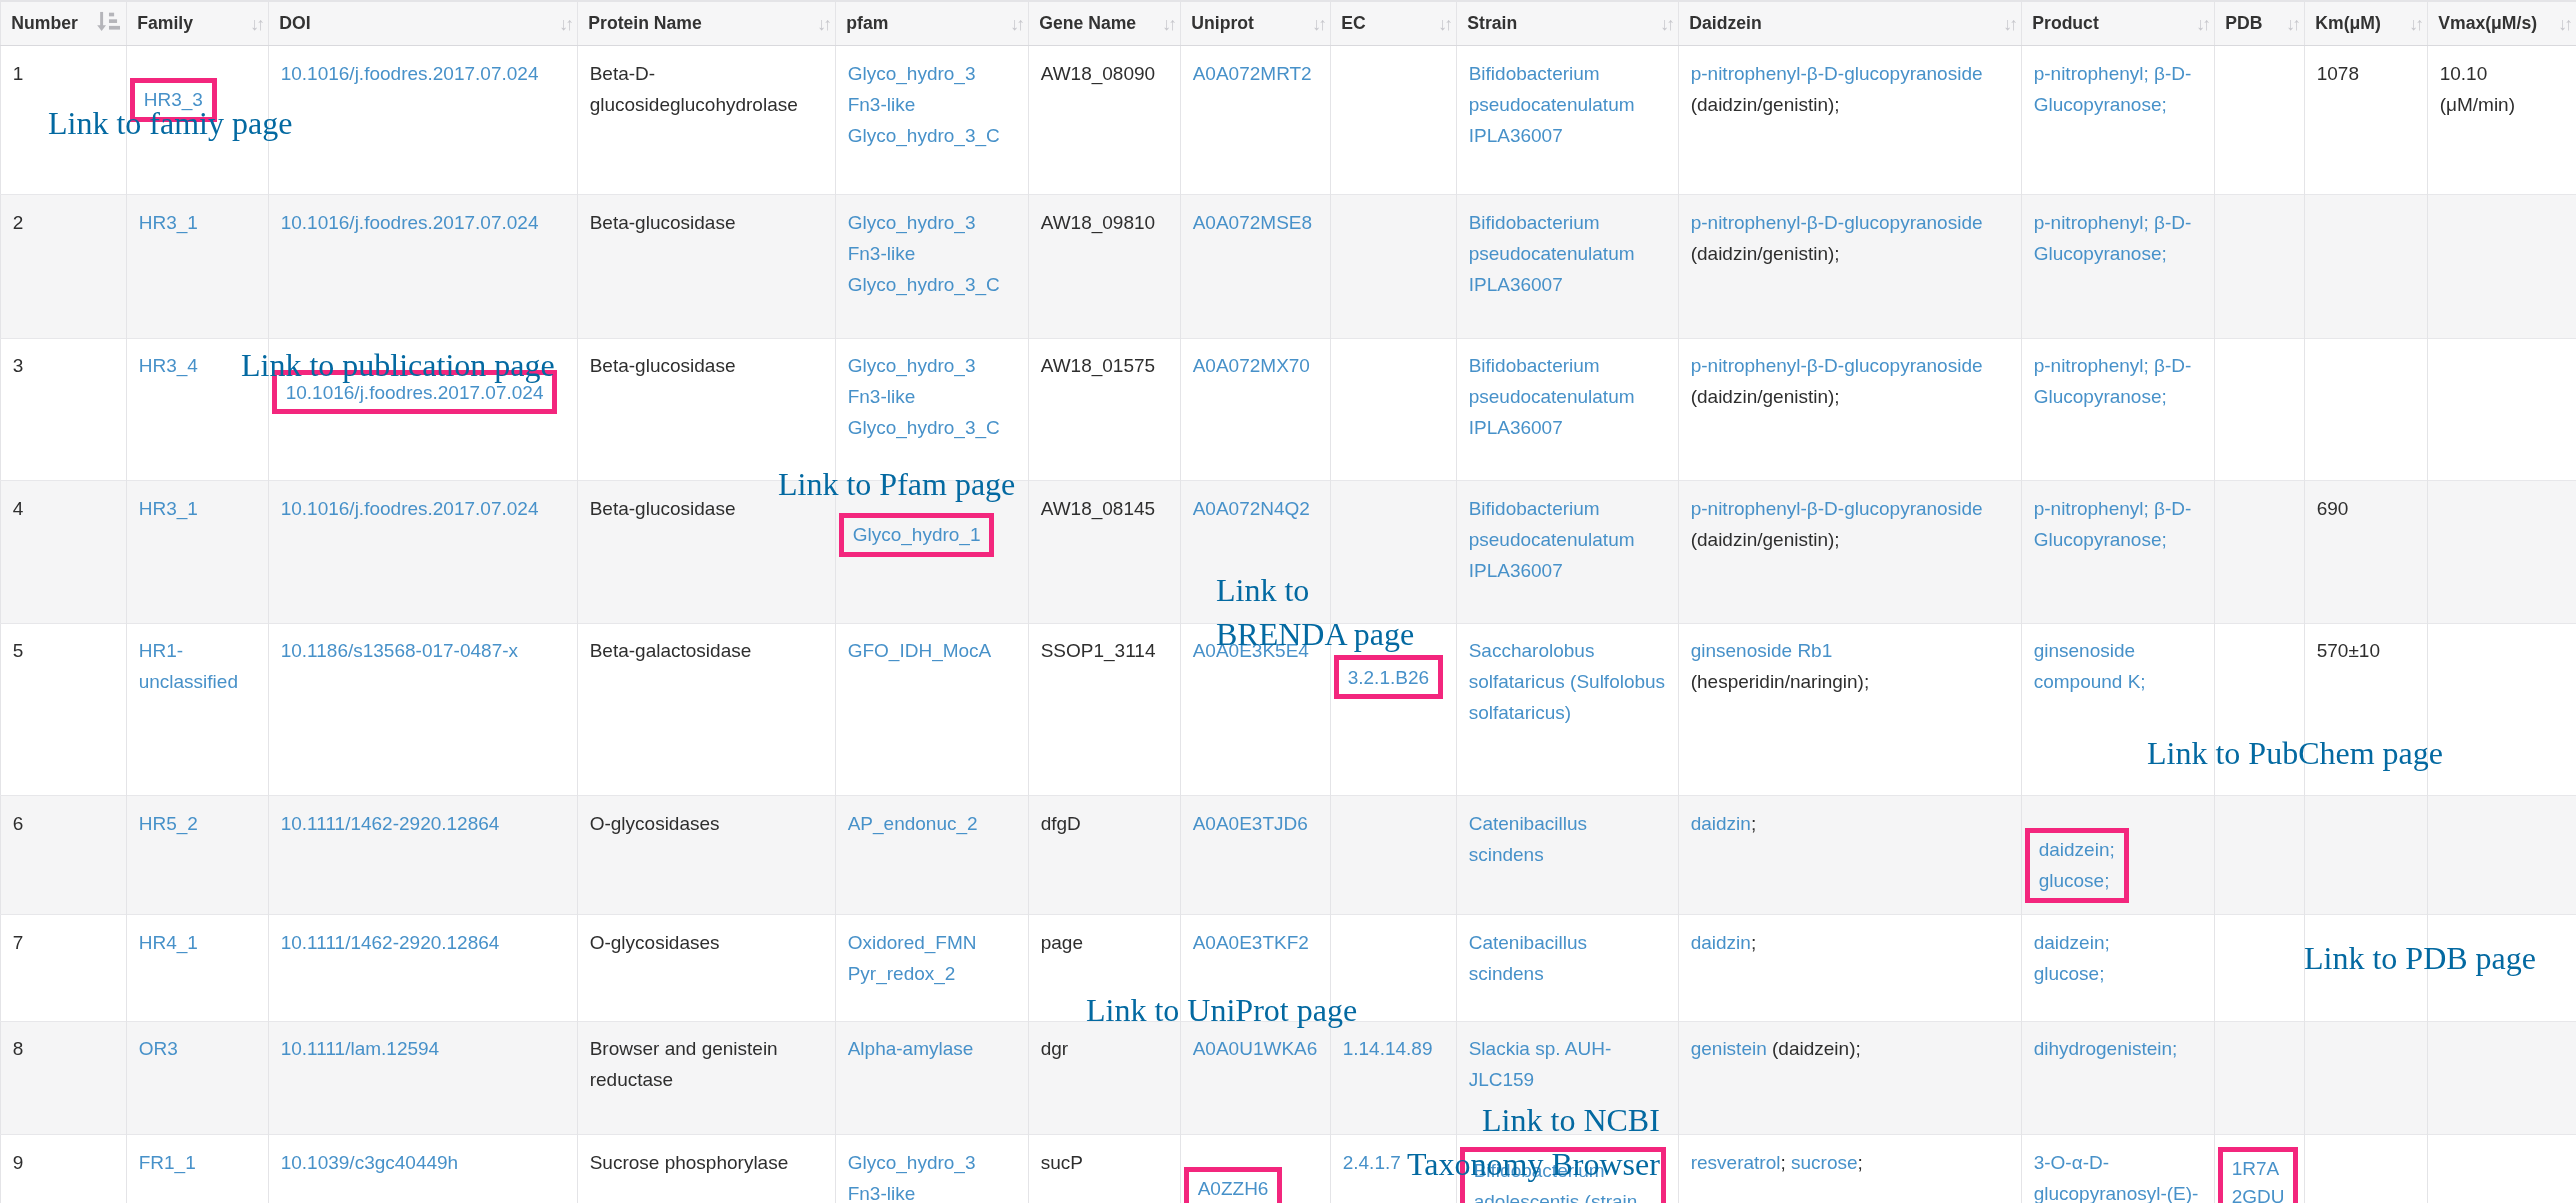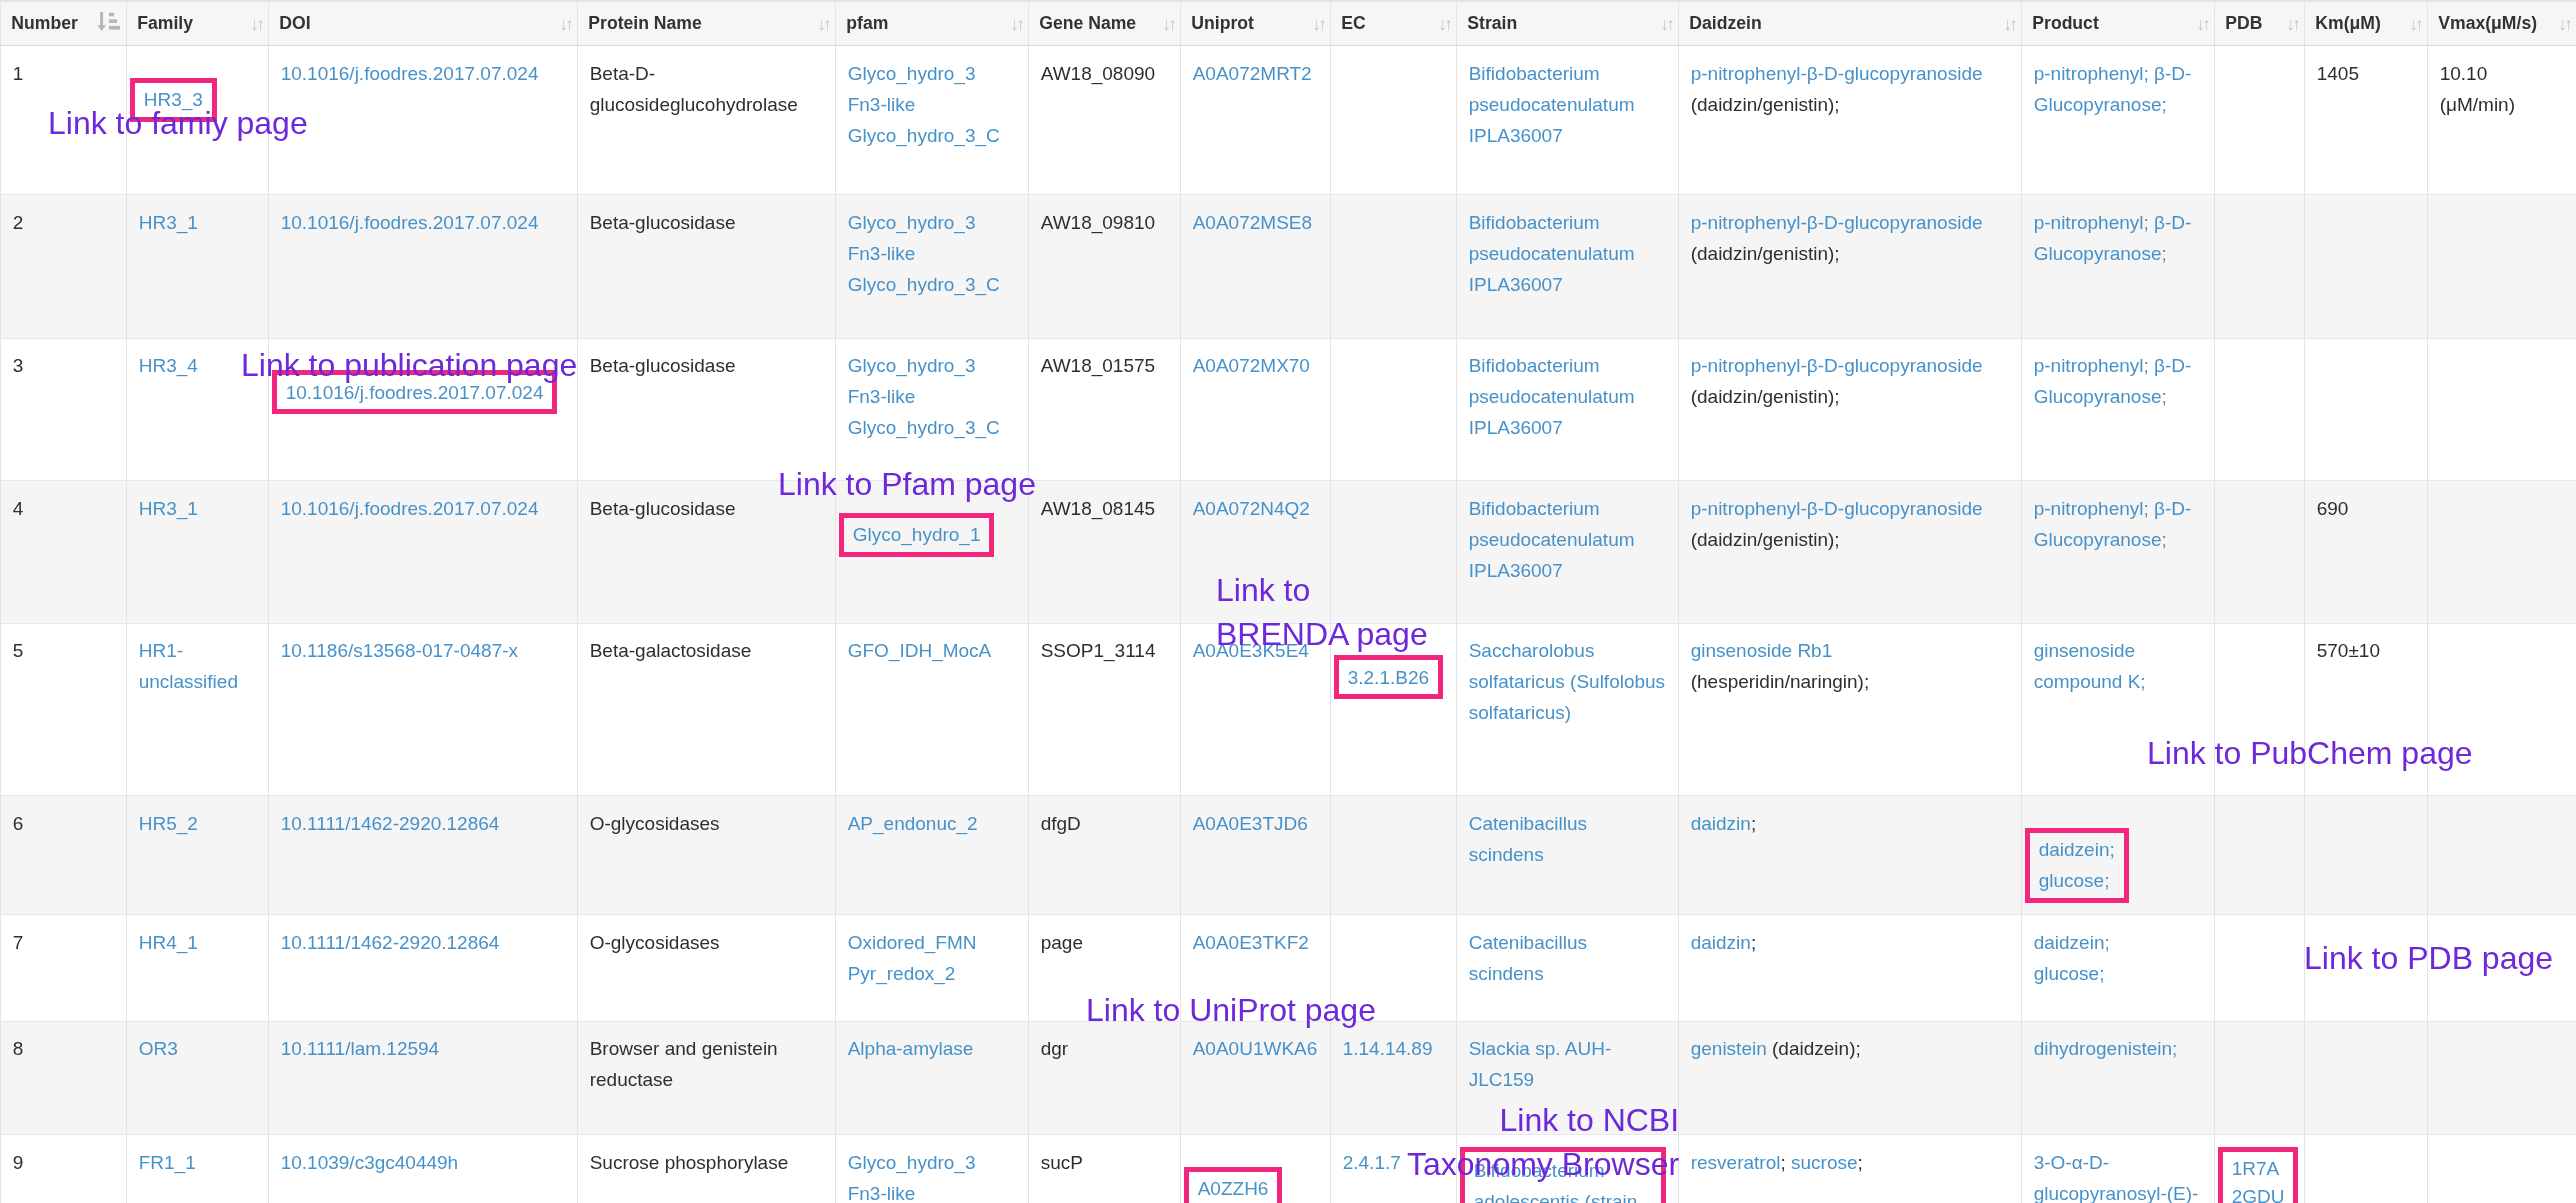--- a/index.html
+++ b/index.html
@@ -15,21 +15,21 @@
           border-left:0.7px solid #e4e4e7;border-top:1.5px solid #e7e7ea;word-wrap:break-word;}
   #tbl td:first-child{border-left:none;}
   #tbl tr.stripe td{background:#f5f5f6;}
   a.cell-link{color:#4791c9;text-decoration:none;cursor:pointer;}
   .sort-toggle{position:absolute;right:5.9px;top:50%;transform:translateY(-50%);
                color:#c7c7cc;font-size:17.6px;letter-spacing:-2.9px;font-weight:normal;}
   .sort-desc-svg{position:absolute;right:5.9px;top:50%;transform:translateY(-50%);}
   .pink-box{display:inline-block;border:5.1px solid #f3267d;padding:1.5px 8.8px;margin-left:-8.8px;margin-top:20px;}
   .pink-box-block{display:inline-block;border:5.1px solid #f3267d;padding:2.9px 8.8px;margin-left:-8.8px;}
   .pdb-list{line-height:28px;}
-  .annotation{position:absolute;color:#6d28d9;font-family:Liberation Sans, sans-serif;
+  .annotation{position:absolute;color:#0369a1;font-family:Liberation Serif, serif;
               font-size:32px;line-height:44px;white-space:nowrap;pointer-events:none;z-index:5;}
   .annotation.center{text-align:left;}
 </style>
 </head>
 <body>
 
 <div id="page">
   <table id="tbl">
     <colgroup>
         <col style="width: 126px;">
@@ -78,21 +78,21 @@
           <td><a class="cell-link" href="#">10.1016/j.foodres.2017.07.024</a></td>
           <td><span>Beta-D-glucosideglucohydrolase</span></td>
           <td><a class="cell-link" href="#">Glyco_hydro_3</a><br><a class="cell-link" href="#">Fn3-like</a><br><a class="cell-link" href="#">Glyco_hydro_3_C</a></td>
           <td><span>AW18_08090</span></td>
           <td><a class="cell-link" href="#">A0A072MRT2</a></td>
           <td></td>
           <td><a class="cell-link" href="#">Bifidobacterium pseudocatenulatum IPLA36007</a></td>
           <td><a class="cell-link" href="#">p-nitrophenyl-β-D-glucopyranoside</a><span> (daidzin/genistin);</span></td>
           <td><a class="cell-link" href="#">p-nitrophenyl; β-D-Glucopyranose;</a></td>
           <td></td>
-          <td><span>1405</span></td>
+          <td><span>1078</span></td>
           <td><span>10.10</span><br><span>(μM/min)</span></td>
         </tr>
         <tr class="stripe">
           <td style="height: 119px;"><span>2</span></td>
           <td><a class="cell-link" href="#">HR3_1</a></td>
           <td><a class="cell-link" href="#">10.1016/j.foodres.2017.07.024</a></td>
           <td><span>Beta-glucosidase</span></td>
           <td><a class="cell-link" href="#">Glyco_hydro_3</a><br><a class="cell-link" href="#">Fn3-like</a><br><a class="cell-link" href="#">Glyco_hydro_3_C</a></td>
           <td><span>AW18_09810</span></td>
           <td><a class="cell-link" href="#">A0A072MSE8</a></td>

